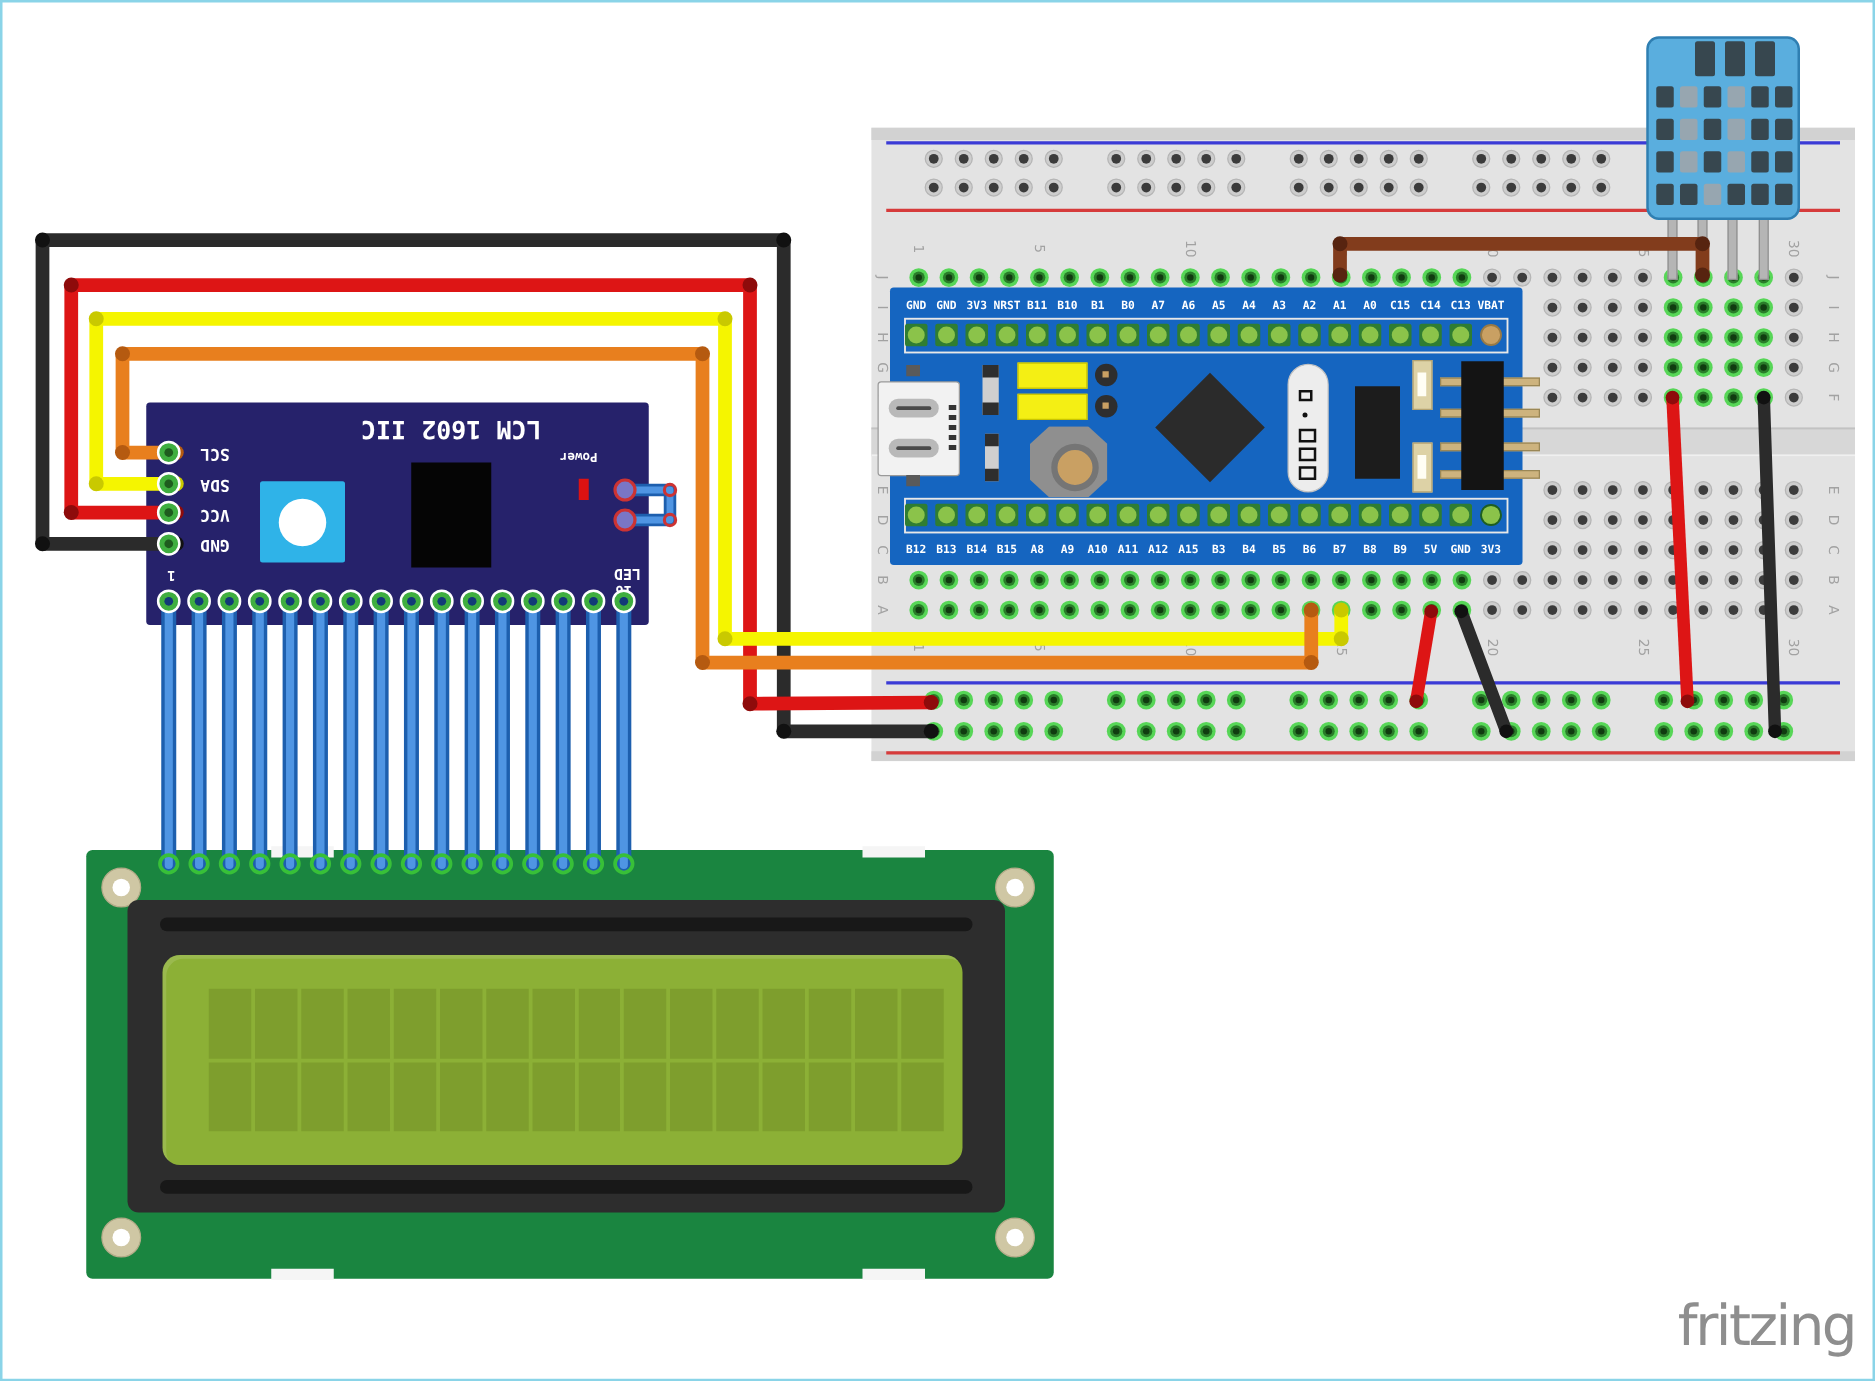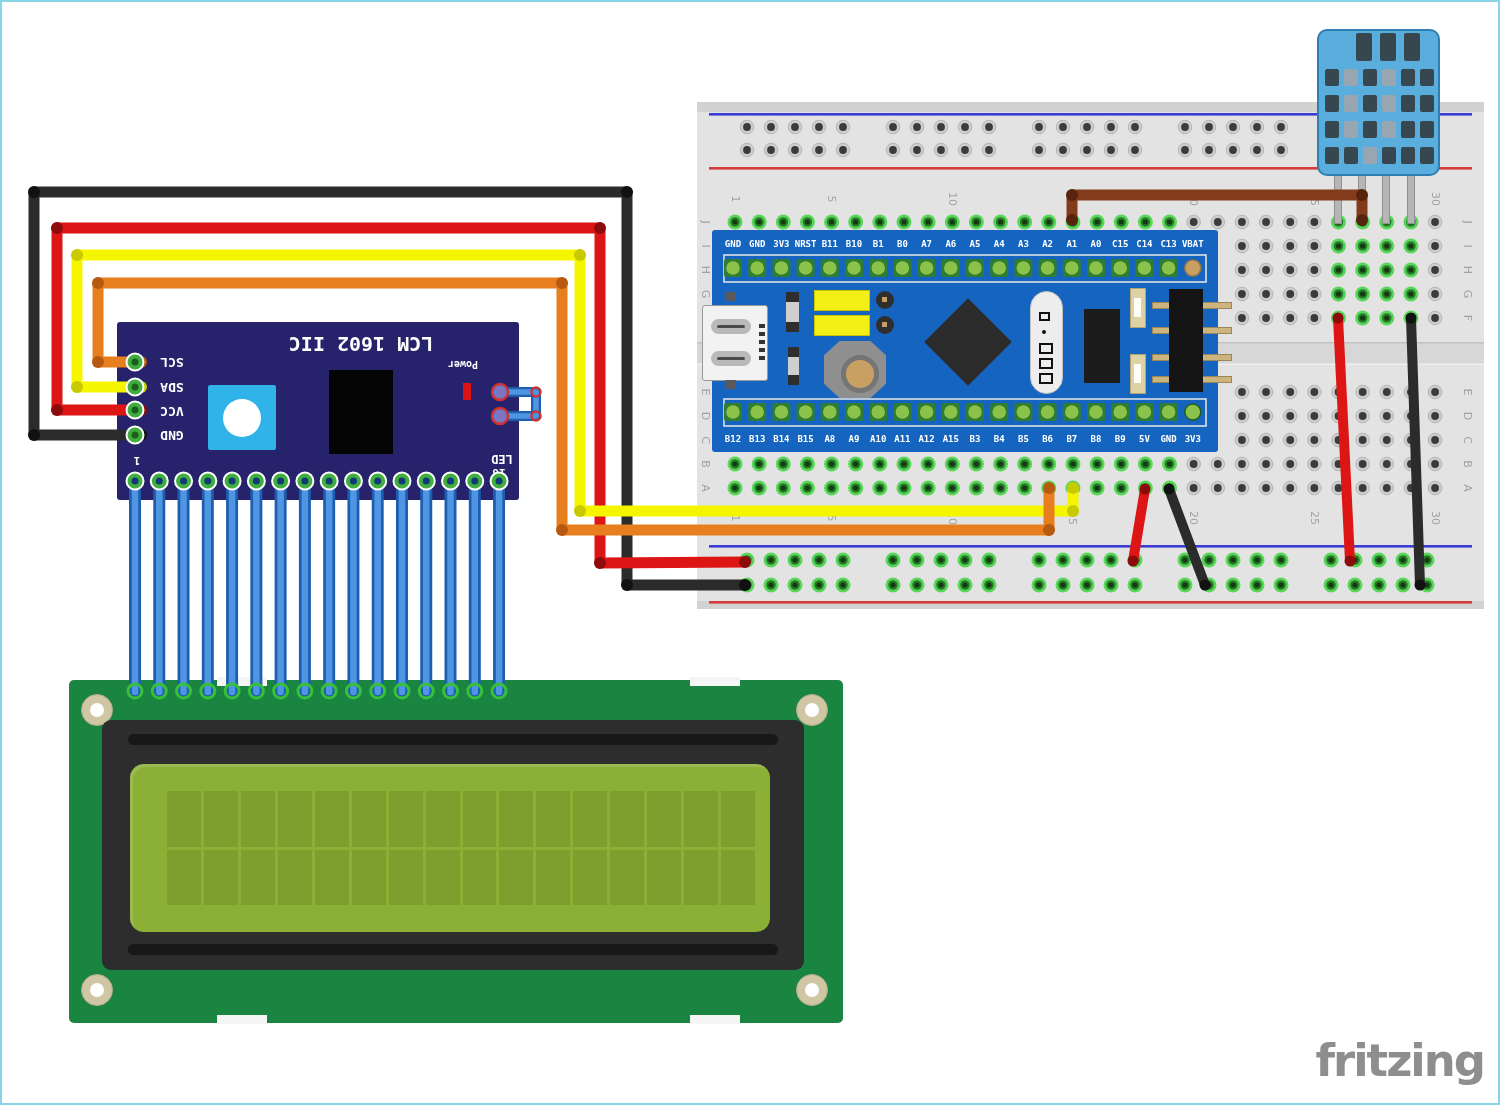--- a/index.html
+++ b/index.html
@@ -59,21 +59,21 @@
   .mhole:after{content:"";position:absolute;left:8px;top:8px;width:14px;height:14px;border-radius:50%;background:#ffffff;}
   .bezel{position:absolute;left:100px;top:718px;width:702px;height:250px;background:#2d2d2d;border-radius:9px;z-index:2;}
   .groove{position:absolute;left:26px;width:650px;height:11px;background:#181818;border-radius:6px;}
   .lcd-screen{position:absolute;left:28px;top:44px;width:640px;height:168px;background:#8cb036;border-radius:14px;
     box-shadow:inset 3px 3px 0 rgba(255,255,255,0.12);}
   .cellgrid{position:absolute;left:37px;top:27px;width:588px;height:114px;display:grid;
     grid-template-columns:repeat(16,1fr);grid-template-rows:1fr 1fr;gap:3px;}
   .cellgrid div{background:#7e9e2d;}
   
   .logo{position:absolute;left:1310px;top:1032px;width:172px;text-align:right;
-    font-size:45px;font-weight:700;letter-spacing:-2px;color:#8e8e8e;z-index:2;}
+    font-size:45px;font-weight:400;letter-spacing:-2px;color:#8e8e8e;z-index:2;}
   svg text{user-select:none;}
 </style>
 </head>
 <body>
 
 <div class="canvas">
 
   <div class="abs" style="left:695px;top:100px;width:787px;height:507px;z-index:1;">
     <svg id="bb-svg" width="787" height="507">
         <rect x="0" y="0" width="787" height="507" fill="#e3e3e3"></rect>

